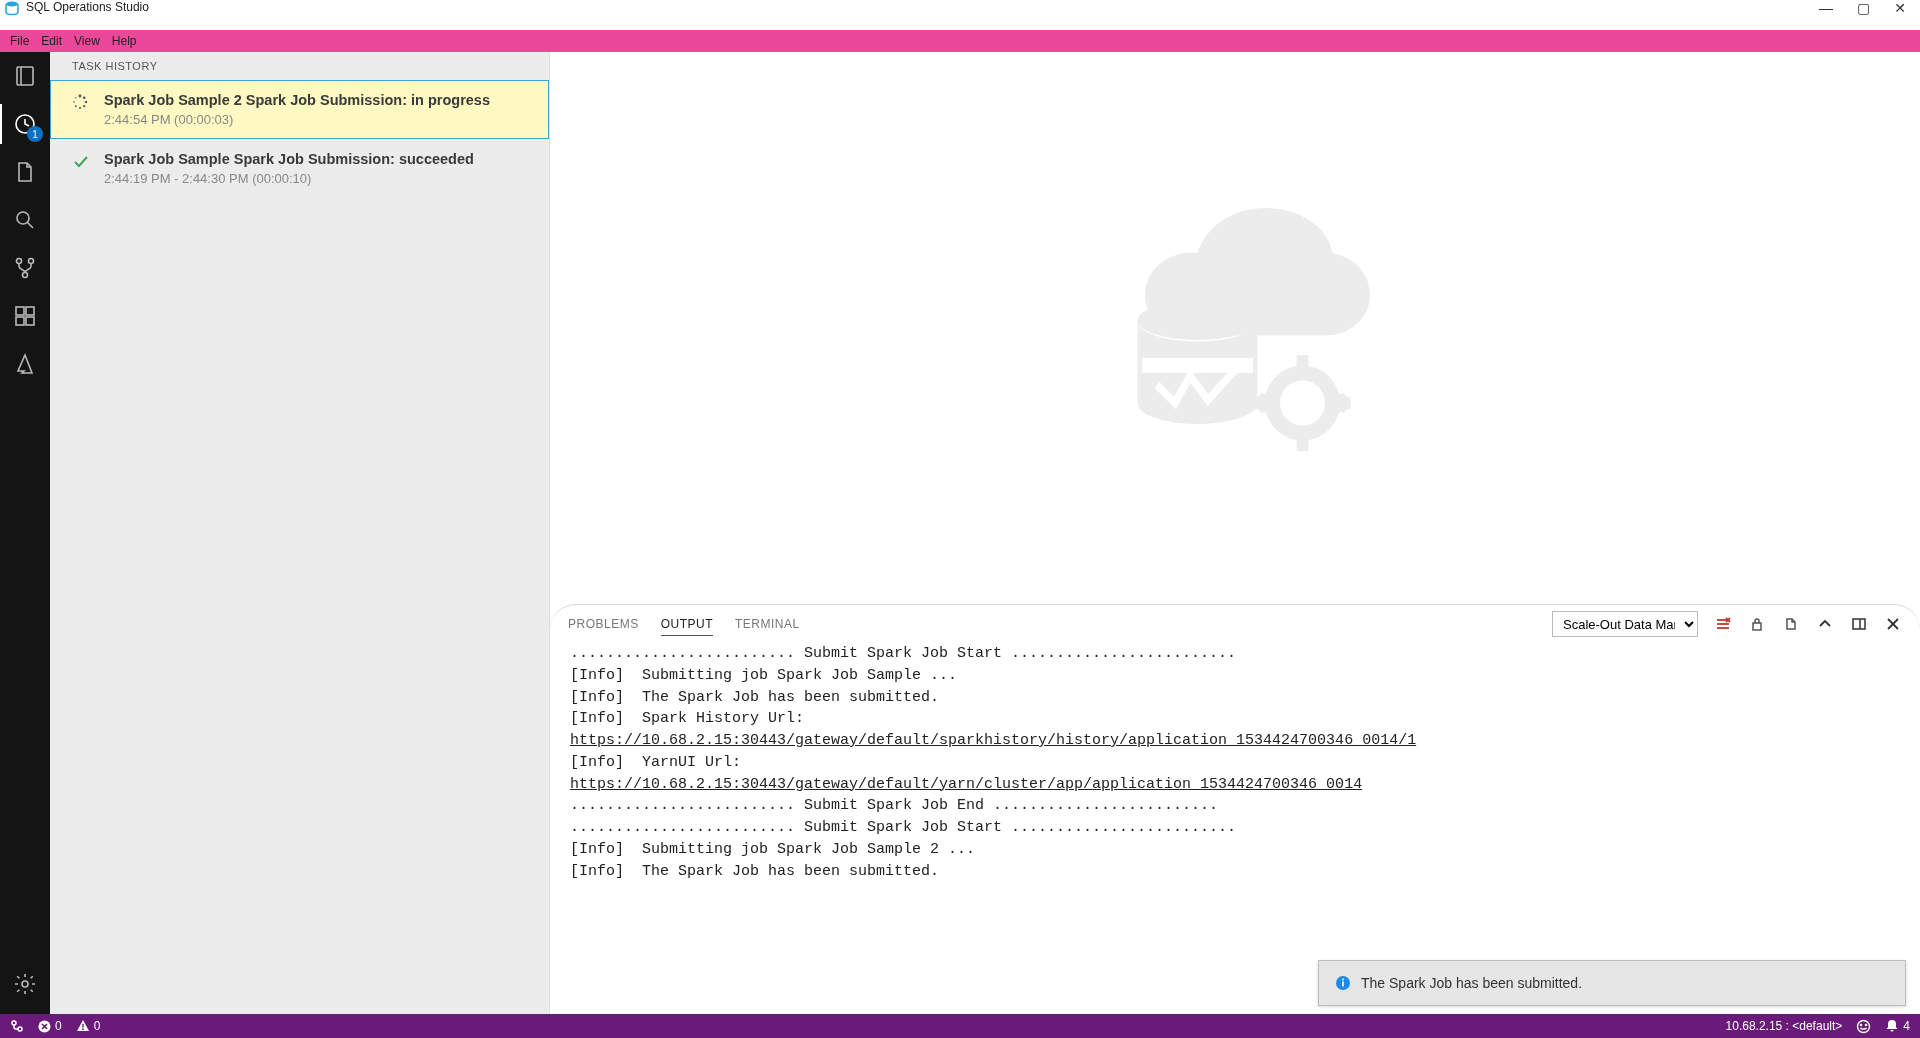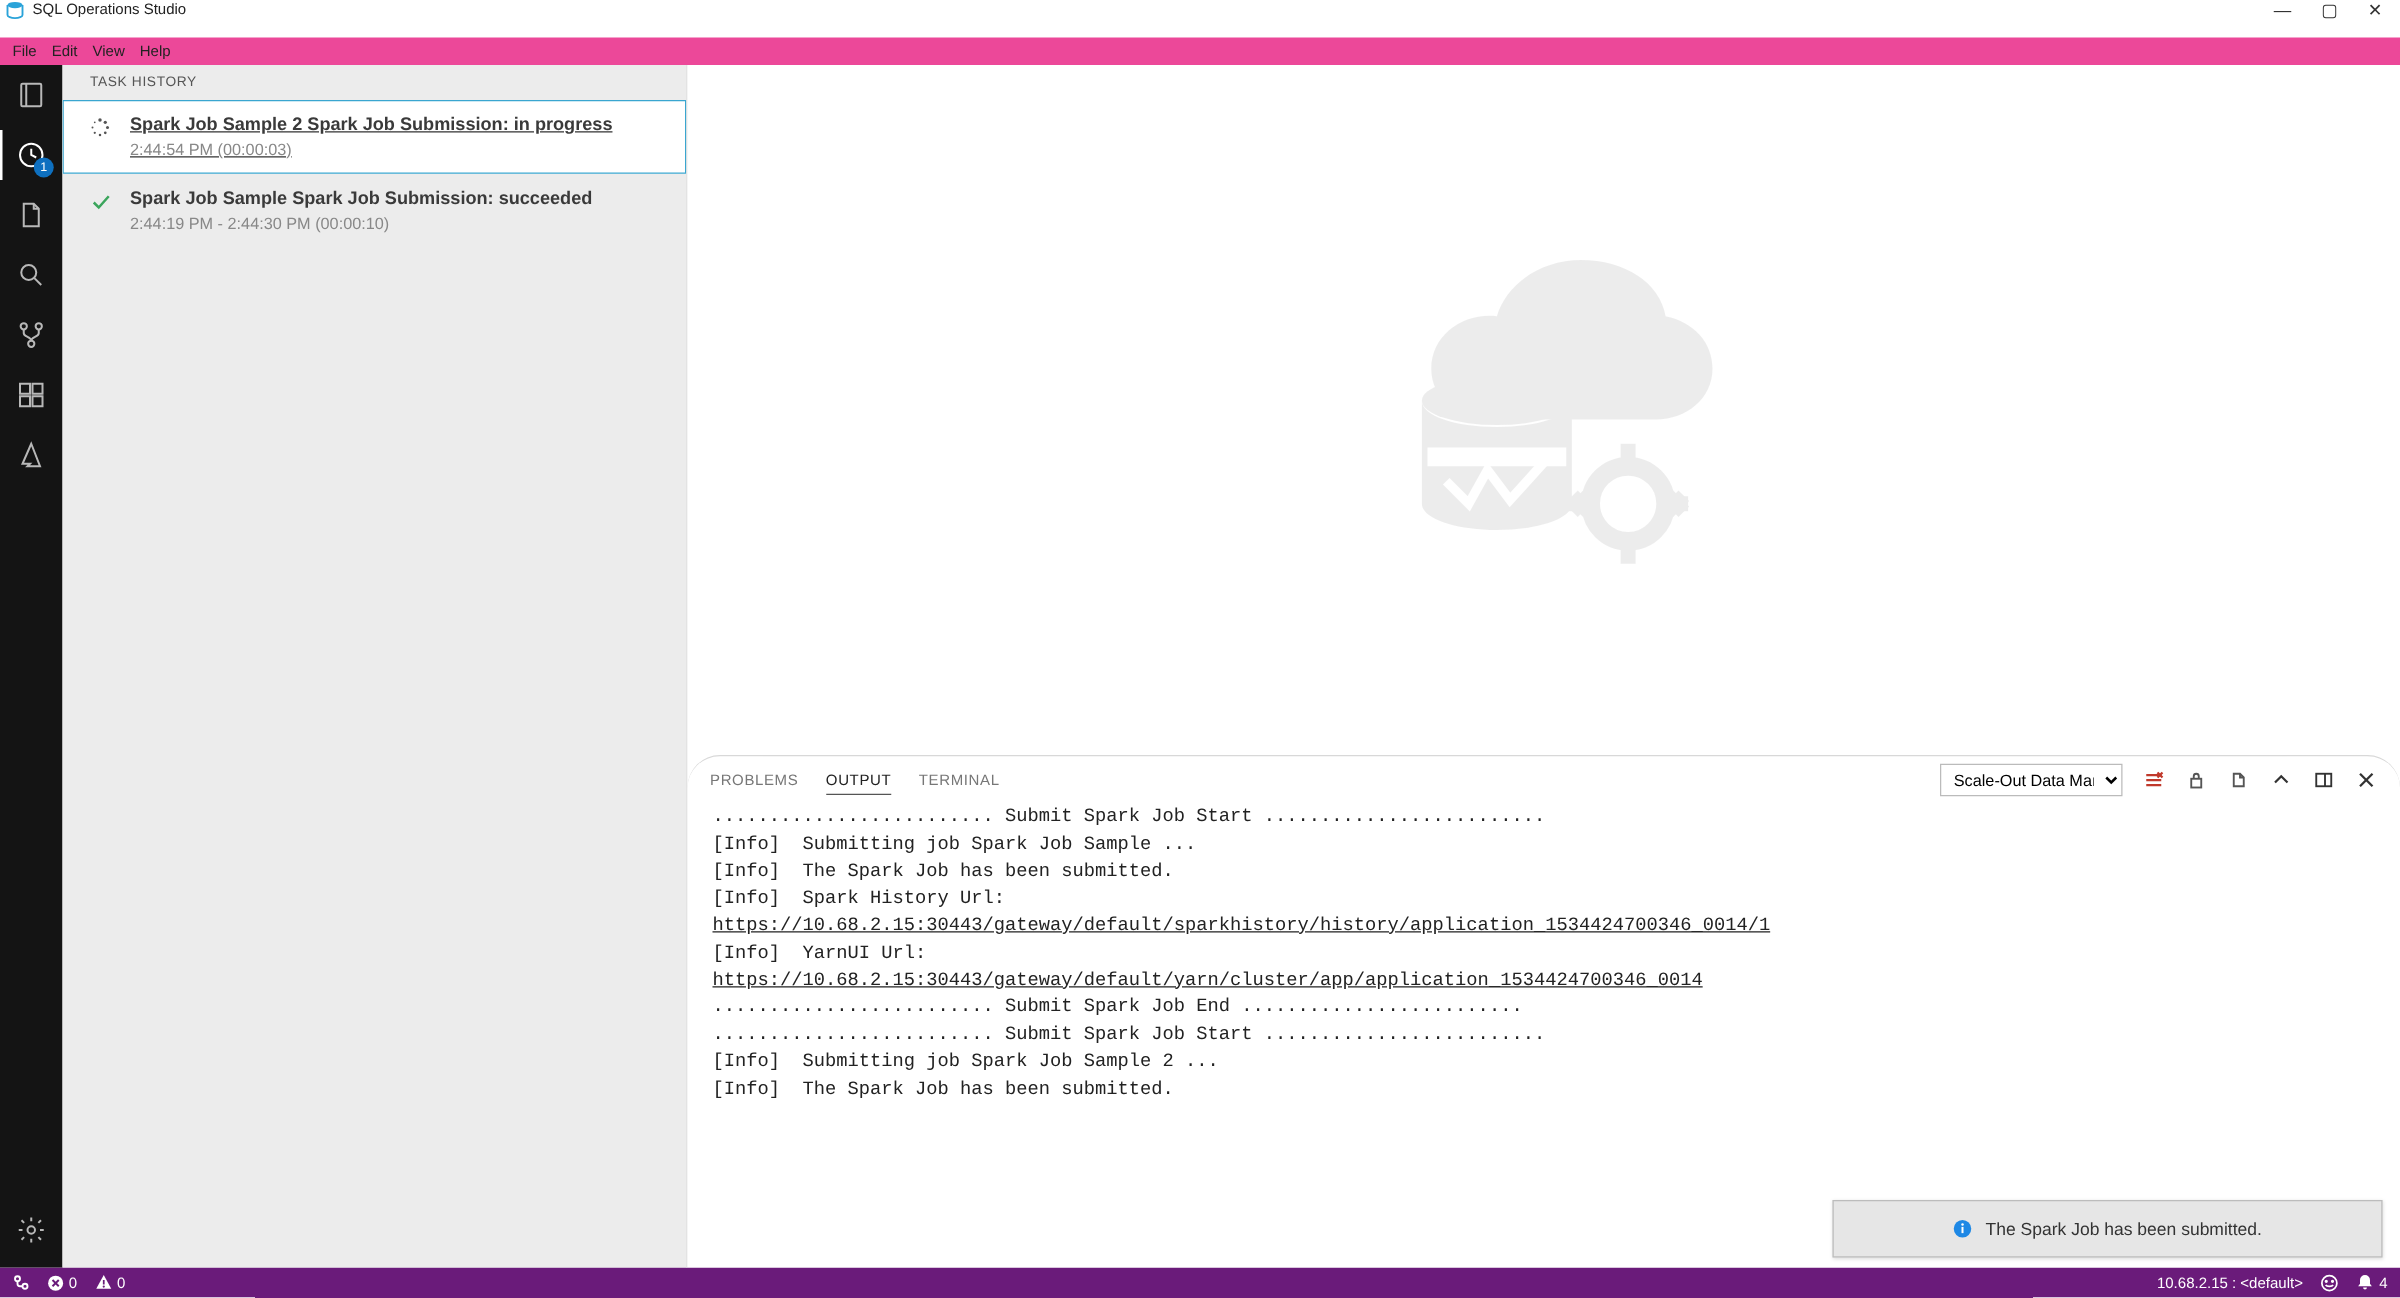--- a/index.html
+++ b/index.html
@@ -16,41 +16,41 @@
 .activitybar .act-item { width:28px; height:28px; display:flex; align-items:center; justify-content:center; cursor:pointer; position:relative;}
 .activitybar svg { stroke:#b8b8b8; fill:none; stroke-width:1.6;}
 .activitybar .act-item.active svg { stroke:#fff;}
 .activitybar .act-item.active::before { content:""; position:absolute; left:-11px; top:-6px; width:2px; height:40px; background:#fff;}
 .badge { position:absolute; bottom:-4px; right:-4px; background:#0e70c0; color:#fff; border-radius:50%; width:16px; height:16px; font-size:10px; display:flex; align-items:center; justify-content:center;}
 .activitybar .bottom { margin-top:auto; margin-bottom:16px;}
 .sidebar { width:500px; background:#ececec; border-right:1px solid #e0e0e0; display:flex; flex-direction:column;}
 .sidebar-header { padding:8px 18px 8px 22px; font-size:11px; letter-spacing:0.5px; color:#555;}
 .task-list { flex:1; overflow:auto;}
 .task-item { padding:12px 18px 12px 22px; display:flex; gap:14px; cursor:pointer;}
-.task-item.selected { background:#ffffff; outline:1px solid #3aa6d0; outline-offset:-1px;text-decoration:underline;}
+.task-item.selected { background:#fef9c3; outline:1px solid #3aa6d0; outline-offset:-1px;}
 .task-icon { width:18px; flex-shrink:0; padding-top:2px;}
 .task-body {flex:1;}
 .task-title { font-size:14.5px; font-weight:600; color:#3a3a3a;}
 .task-sub { font-size:13px; color:#888; margin-top:4px;}
 .editor-region { flex:1; display:flex; flex-direction:column; background:#fff;}
 .welcome { flex:1; display:flex; align-items:center; justify-content:center; min-height:0;}
 .welcome-svg { opacity:0.15;}
 .panel { height:410px; border-top:1px solid #d8d8d8; display:flex; flex-direction:column;border-radius:26px;}
 .panel-tabs { display:flex; align-items:center; padding:0 18px; height:38px; gap:22px;}
 .panel-tab { font-size:12px; color:#777; letter-spacing:0.5px; cursor:pointer; padding:4px 0;}
 .panel-tab.active { color:#222; border-bottom:1px solid #555;}
 .panel-tabs .tools { margin-left:auto; display:flex; align-items:center; gap:16px;}
 .output-select { height:26px; font-size:13px; padding:2px 6px; width:146px; background:#fff; border:1px solid #bbb;}
 .panel-tabs .tool-icon { cursor:pointer; width:18px; height:18px; display:flex; align-items:center; justify-content:center;}
 .panel-content { flex:1; overflow:auto; padding:0 20px 8px 20px; font-family:Consolas,"Courier New",monospace; font-size:15px; line-height:1.45; color:#222; white-space:pre;}
 .panel-content a { color:#222; text-decoration:underline;}
 .statusbar { height:24px; background:#6a1b7a; color:#fff; display:flex; align-items:center; font-size:12px; padding:0 10px; gap:14px;}
 .statusbar .right { margin-left:auto; display:flex; gap:14px;}
 .status-item { display:flex; align-items:center; gap:4px; cursor:pointer;}
-.toast { position:fixed; right:14px; bottom:32px; width:440px; background:#e6e6e6; border:1px solid #bcbcbc; padding:14px 16px; display:flex; align-items:center; gap:10px; box-shadow:0 1px 3px rgba(0,0,0,.15);justify-content:center;}
+.toast { position:fixed; right:14px; bottom:32px; width:588px; background:#e6e6e6; border:1px solid #bcbcbc; padding:14px 16px; display:flex; align-items:center; gap:10px; box-shadow:0 1px 3px rgba(0,0,0,.15);}
 .toast-msg { font-size:14px; color:#333;}
 </style>
 </head>
 <body>
 
 <div class="titlebar">
   <span class="app-icon">
     <svg width="16" height="16" viewBox="0 0 16 16">
         <ellipse cx="8" cy="4" rx="6" ry="2.5" fill="#2aa3d9"></ellipse>
         <path d="M2 4v8c0 1.4 2.7 2.5 6 2.5s6-1.1 6-2.5V4" fill="none" stroke="#2aa3d9" stroke-width="1.5"></path>

